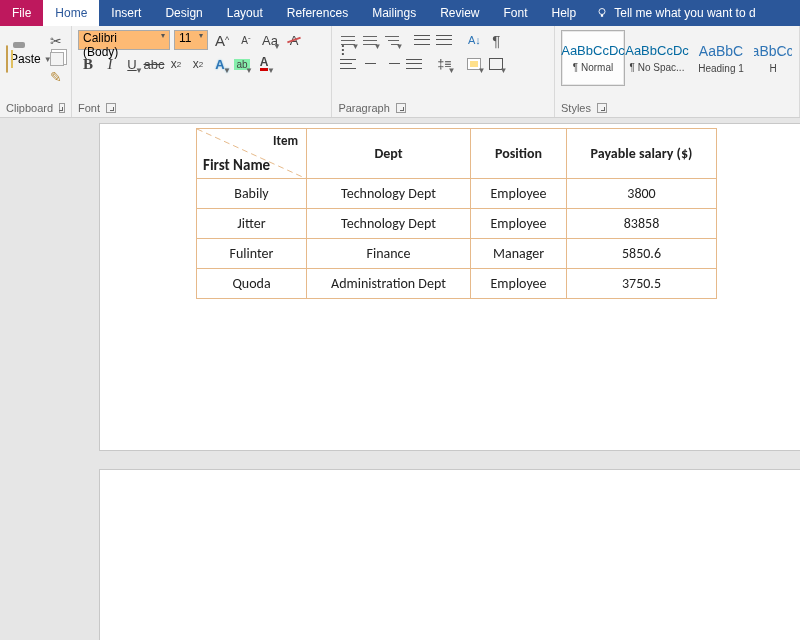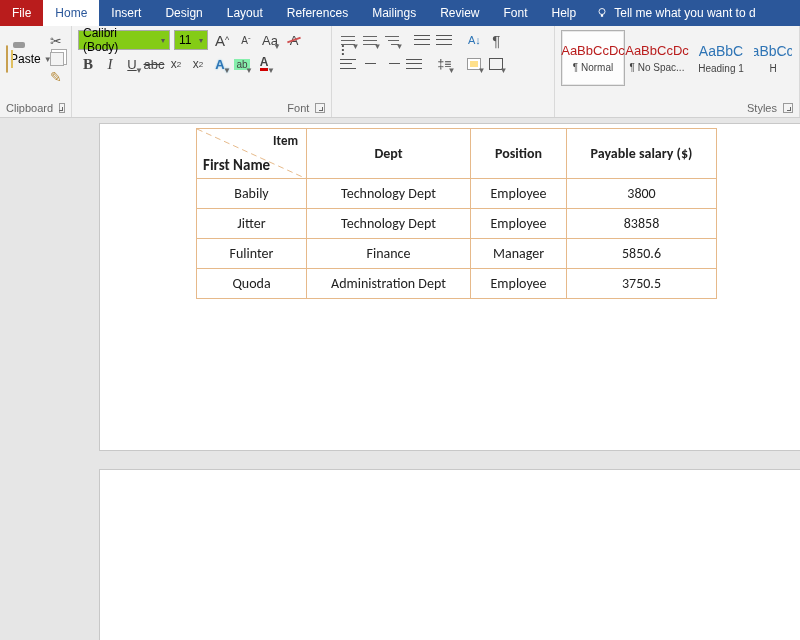--- a/index.html
+++ b/index.html
@@ -1,49 +1,49 @@
 <!DOCTYPE html>
 <html><head>
 <meta charset="utf-8">
 <style>
   * { box-sizing: border-box; margin: 0; padding: 0; }
   body { font-family: "Segoe UI", Arial, sans-serif; font-size: 12px; background: #e6e6e6; width: 800px; height: 640px; overflow: hidden; }
 
   
   .tabs { display: flex; align-items: stretch; background: #2b579a; height: 26px; color: #fff; }
   .tab { padding: 0 12px; display: flex; align-items: center; font-size: 12px; cursor: pointer; }
-  .tab.file { background: #b91c1c; }
+  .tab.file { background: #be185d; }
   .tab.active { background: #fff; color: #2b579a; }
   .tell-me { display: flex; align-items: center; gap: 6px; padding: 0 8px; font-size: 12px; }
   .bulb { width: 12px; height: 12px; }
 
   
   .ribbon { background: #f3f3f3; border-bottom: 1px solid #d0d0d0; height: 92px; display: flex; }
   .group { border-right: 1px solid #d9d9d9; display: flex; flex-direction: column; justify-content: space-between; padding: 4px 6px 0 6px; }
-  .group-label-row { display: flex; justify-content: flex-end; align-items: center; gap: 6px; height: 18px; color: #666; font-size: 11px; }
+  .group-label-row { display: flex; justify-content: flex-start; align-items: center; gap: 6px; height: 18px; color: #666; font-size: 11px; }
   .dlg { width: 10px; height: 10px; border: 1px solid #999; position: relative; }
   .dlg::after { content: ""; position: absolute; right: 1px; bottom: 1px; width: 3px; height: 3px; border-right: 1px solid #666; border-bottom: 1px solid #666; }
 
   
   .clip-body { display: flex; gap: 4px; }
   .paste-btn { display: flex; flex-direction: row; align-items: center; gap: 2px; width: 40px; padding-top: 4px; }
   .paste-icon { width: 26px; height: 28px; background: linear-gradient(#fff,#fff); border: 1px solid #c8a050; border-radius: 2px; position: relative; }
   .paste-icon::before { content: ""; position: absolute; top: -4px; left: 6px; width: 12px; height: 6px; background: #999; border-radius: 2px; }
   .paste-icon::after { content: ""; position: absolute; top: 4px; left: 4px; right: 4px; bottom: 4px; background: #fffde6; border: 1px solid #e0c060; }
   .mini-col { display: flex; flex-direction: column; gap: 4px; padding-top: 4px; }
   .mini-ic { width: 16px; height: 14px; }
   .scissors { color: #555; font-size: 14px; line-height: 14px; }
   .copy-ic { width: 14px; height: 14px; border: 1px solid #aaa; box-shadow: 2px -2px 0 #fff, 2px -2px 0 1px #aaa; }
   .brush-ic { color: #b78a3a; font-size: 14px; line-height: 14px; }
   .dd { font-size: 8px; color: #666; margin-left: 1px; }
 
   
   .font-body { display: flex; flex-direction: column; gap: 4px; }
   .font-row1 { display: flex; align-items: center; gap: 4px; }
-  .sel { background: #84cc16; border: 1px solid #aaa; height: 20px; display: flex; align-items: center; padding: 0 4px; font-size: 12px; }
+  .sel { background: #fdba74; border: 1px solid #aaa; height: 20px; display: flex; padding: 0 4px; font-size: 12px; }
   .sel .caret { margin-left: 6px; font-size: 8px; color: #555; }
   .font-sel { width: 92px; justify-content: space-between; }
   .size-sel { width: 34px; justify-content: space-between; }
   .ic-btn { width: 20px; height: 20px; display: flex; align-items: center; justify-content: center; color: #444; font-size: 13px; position: relative; }
   .ic-btn .dd { position: absolute; right: -1px; bottom: -1px; }
   .grow-a { font-size: 15px; } .shrink-a { font-size: 10px; }
   .Aa { font-size: 13px; }
   .clear-fmt { position: relative; }
   .clear-fmt::after { content: ""; position: absolute; width: 14px; height: 2px; background: #d05050; transform: rotate(-20deg); top: 9px; left: 3px; }
   .font-row2 { display: flex; align-items: center; gap: 2px; }
@@ -68,21 +68,21 @@
   .al .l:nth-child(2){width:70%} .ac .l{margin:0 auto} .ac .l:nth-child(2){width:70%} .ar .l{margin-left:auto} .ar .l:nth-child(2){width:70%}
   .pilcrow { font-size: 15px; color: #555; }
   .shade-ic { width: 14px; height: 12px; background: #fff; border: 1px solid #999; position: relative; }
   .shade-ic::after { content:""; position:absolute; inset:2px; background:#ffe08a; }
   .border-ic { width: 14px; height: 12px; border: 1px solid #555; }
 
   
   .styles-body { display: flex; gap: 0; }
   .style-card { width: 64px; height: 56px; border: 1px solid transparent; display: flex; flex-direction: column; align-items: center; justify-content: center; gap: 4px; font-size: 10px; color: #444; }
   .style-card.sel1 { border: 1px solid #b0b0b0; background: #fdfdfd; box-shadow: inset 0 0 0 1px #e8e8e8; }
-  .style-prev { font-size: 13px; color: #b91c1c; }
+  .style-prev { font-size: 13px; color: #0369a1; }
   .style-prev.h1 { color: #2e74b5; font-size: 14px; }
 
   
   .doc-area { position: absolute; top: 118px; left: 0; right: 0; bottom: 0; background: #e6e6e6; overflow: hidden; }
   .page { position: absolute; left: 100px; background: #fff; width: 760px; box-shadow: 0 0 0 1px #c8c8c8; }
   .page1 { top: 6px; height: 326px; }
   .page2 { top: 352px; height: 300px; }
 
   table.doc { border-collapse: collapse; margin: 0; }
   table.doc td, table.doc th { border: 1px solid #e6b98a; padding: 6px 10px; text-align: center; font-size: 14px; color: #222; font-family: Calibri, Arial, sans-serif; }
@@ -290,20 +290,24 @@
         <div style="width:6px"></div>
         <div class="ic-btn">
             <div class="shade-ic"></div>
             <span class="dd">▼</span>
           </div>
         <div class="ic-btn">
             <div class="border-ic"></div>
             <span class="dd">▼</span>
           </div>
       </div>
+    </div>
+    <div class="group-label-row">
+      <span>Paragraph</span>
+      <span class="dlg"></span>
     </div>
   </div>
 
   <div class="group" style="flex:1">
     <div class="styles-body">
       <div class="style-card sel1">
         <span class="style-prev">AaBbCcDc</span>
         <span>¶ Normal</span>
       </div>
       <div class="style-card">

